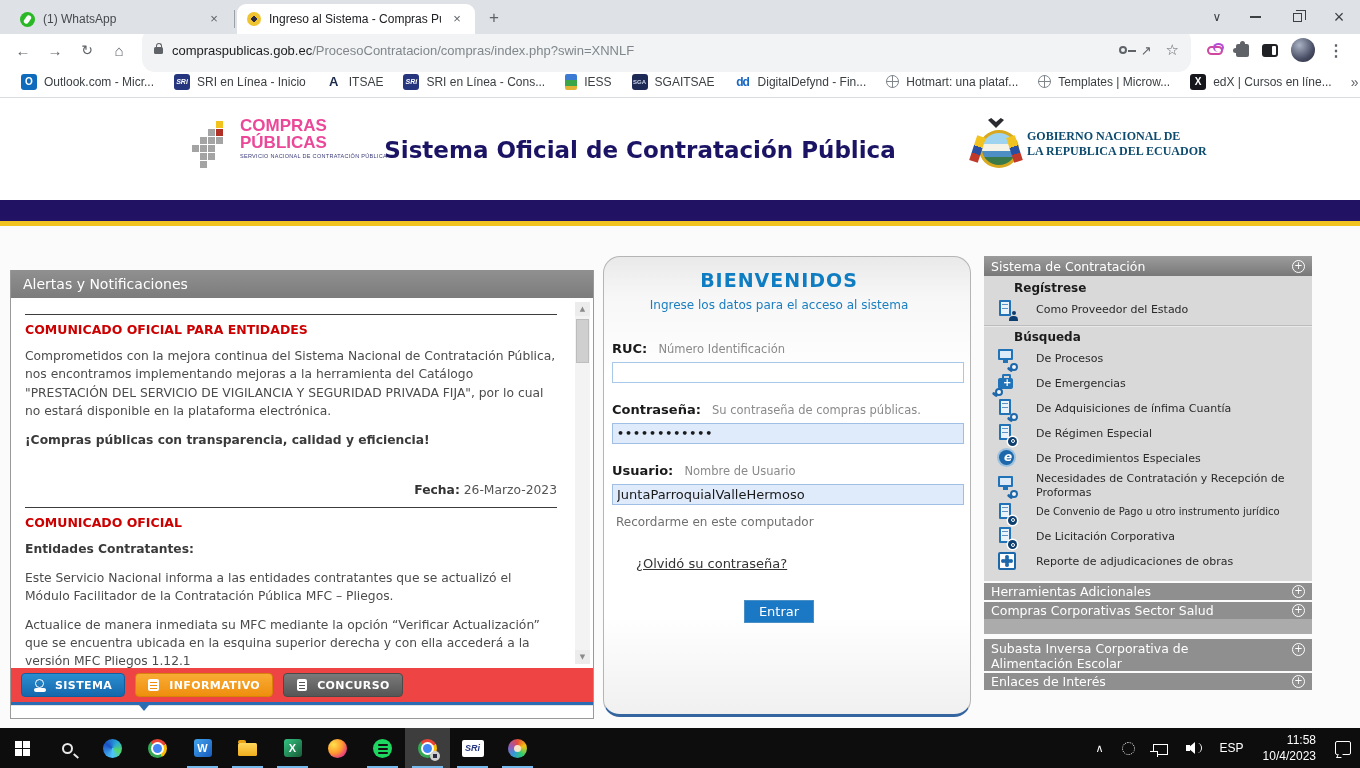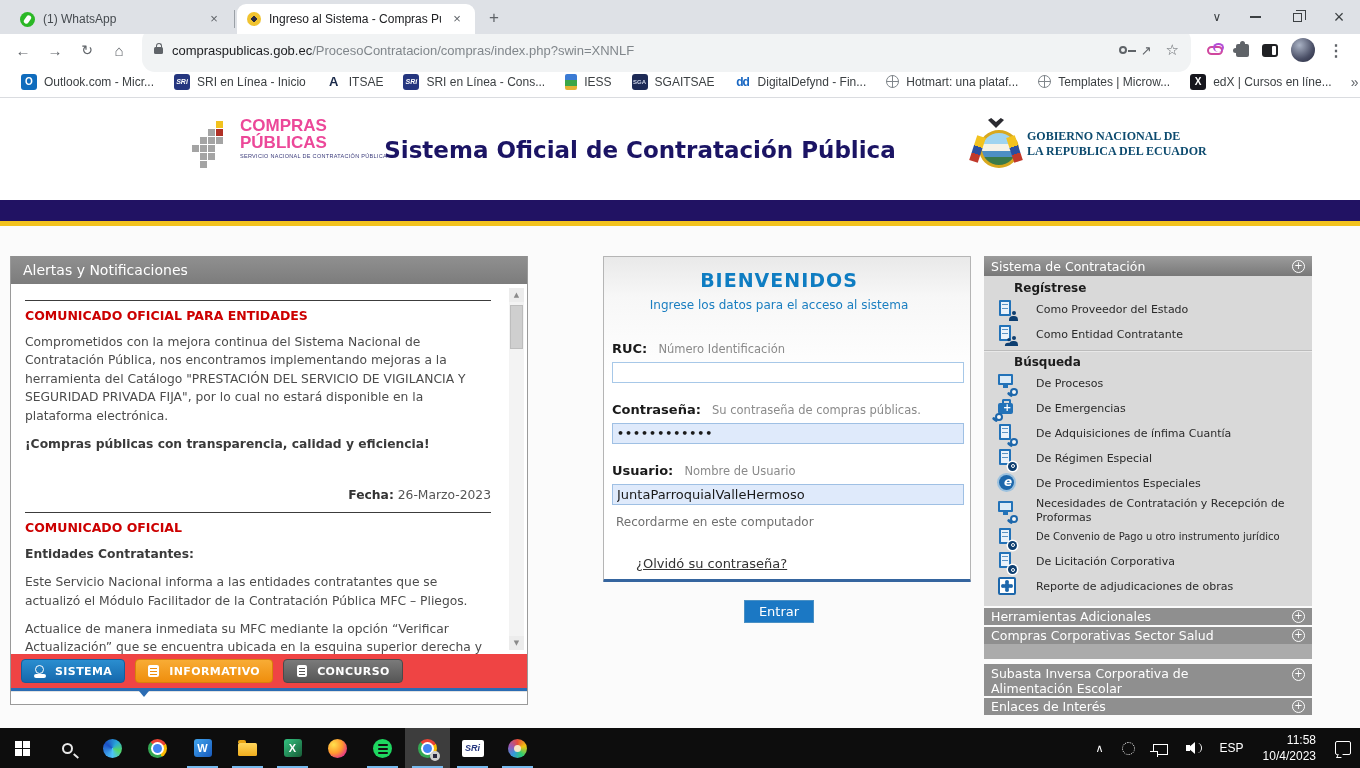--- a/index.html
+++ b/index.html
@@ -94,21 +94,21 @@
   .shield .flagl{position:absolute;left:-2px;top:18px;width:9px;height:26px;transform:rotate(18deg);
      background:linear-gradient(180deg,#f2c21e 0 40%,#2a4fa0 40% 70%,#c0392b 70%)}
   .shield .flagr{position:absolute;right:-2px;top:18px;width:9px;height:26px;transform:rotate(-18deg);
      background:linear-gradient(180deg,#f2c21e 0 40%,#2a4fa0 40% 70%,#c0392b 70%)}
   .govtext{font-family:"Liberation Serif",serif;font-weight:bold;color:#0c4a6e;font-size:12px;line-height:1.25}
   .navybar{height:21px;background:#211263}
   .goldbar{height:5px;background:#f2c21e}
   .content{position:relative;height:502px}
 
   
-  .alerts{position:absolute;left:10px;top:30px;width:518px;background:#fff;border:1px solid #9a9a9a;border-top:none}
+  .alerts{position:absolute;left:10px;top:44px;width:584px;background:#fff;border:1px solid #9a9a9a;border-top:none}
   .panelhead{height:28px;background:linear-gradient(#909090,#7c7c7c);color:#fff;font-size:14px;
      display:flex;align-items:center;padding:0 12px;font-family:"DejaVu Sans",sans-serif}
   .alertbody{position:relative;height:370px;overflow:hidden;padding:10px 36px 0 14px;font-family:"DejaVu Sans",sans-serif}
   .redhead{font-size:12.5px;font-weight:bold;color:#cc0000;border-top:1px solid #3c3c3c;padding-top:7px;margin:6px 0 2px 0}
   .apara{font-size:12.3px;color:#4c4c4c;line-height:1.5;margin:10px 0}
   .abold{font-weight:bold;color:#3a3a3a}
   .afecha{text-align:right;font-size:12.3px;color:#555;margin:34px 0 10px 0}
   .afecha b{color:#333}
   .vsb{position:absolute;right:3px;top:4px;bottom:4px;width:15px;background:#f3f3f3}
   .vsb .arr{position:absolute;left:0;width:15px;height:14px;background:#ececec;color:#8a8a8a;font-size:7px;text-align:center;line-height:14px}
@@ -126,21 +126,21 @@
   .bi-sys::after{content:"";position:absolute;left:0;bottom:0;width:12px;height:4px;background:#fff;border-radius:2px}
   .bi-inf::before{content:"";position:absolute;left:0;top:0;width:11px;height:12px;background:#fff;border-radius:2px}
   .bi-inf::after{content:"";position:absolute;left:2px;top:3px;width:7px;height:1.5px;background:#ef8e0d;box-shadow:0 3px 0 #ef8e0d,0 6px 0 #ef8e0d}
   .bi-con::before{content:"";position:absolute;left:1px;top:0;width:10px;height:12px;background:#fff;border-radius:2px}
   .bi-con::after{content:"";position:absolute;left:3px;top:3px;width:6px;height:1.5px;background:#565656;box-shadow:0 3px 0 #565656,0 6px 0 #565656}
   .blueline{height:3px;background:#2b6cb3;position:relative}
   .blueline::after{content:"";position:absolute;left:128px;top:3px;border:5px solid transparent;border-top:6px solid #2b6cb3}
   .panelstrip{height:13px;background:#fff;border-top:1px solid #e2e2e2}
 
   
-  .login{position:absolute;left:603px;top:30px;width:368px;height:326px;border:1px solid #b5b5b5;border-radius:1px;
+  .login{position:absolute;left:603px;top:30px;width:368px;height:461px;border:1px solid #b5b5b5;border-radius:17px;
      border-bottom:3px solid #35659f;font-family:"DejaVu Sans",sans-serif;
      background:linear-gradient(180deg,#e9e9e9 0,#f7f7f7 40px,#fff 120px,#fff 360px,#f0f0f0 100%);padding:12px 24px 0 8px}
   .lg-title{text-align:center;font-size:19px;font-weight:bold;color:#0f7dc2;letter-spacing:1px}
   .lg-sub{text-align:center;font-size:12px;color:#1a7ec0;margin-top:7px}
   .lg-row{margin-top:26px}
   .lg-label{font-size:13px;font-weight:bold;color:#1a1a1a}
   .lg-hint{font-size:11.5px;color:#8a8a8a;margin-left:6px}
   .lg-input{display:block;width:352px;height:21px;margin-top:5px;border:1px solid #a7c8e8;background:#fff;
      font-family:"DejaVu Sans",sans-serif;font-size:13px;padding:0 4px;color:#1a1a1a}
   .lg-input.filled{background:#dfeafb;border-color:#9fc0e4}
@@ -444,28 +444,20 @@
         </div>
         <div class="sbcontent">
           <div class="sbgroup">Regístrese</div>
           <div class="sbitem">
             <span class="sic">
                 <span class="doc"></span>
                 <span class="person"></span>
               </span>
             <span class="txt">Como Proveedor del Estado</span>
           </div>
-          <div class="sbitem">
-            <span class="sic">
-                <span class="doc"></span>
-                <span class="person"></span>
-                <span class="person" style="right:7px;bottom:-1px;transform:scale(.8)"></span>
-              </span>
-            <span class="txt">Como Entidad Contratante</span>
-          </div>
           <div class="sbdivider"></div>
           <div class="sbgroup">Búsqueda</div>
           <div class="sbitem">
             <span class="sic">
                 <span class="monitor"></span>
                 <span class="mag"></span>
               </span>
             <span class="txt">De Procesos</span>
           </div>
           <div class="sbitem">

